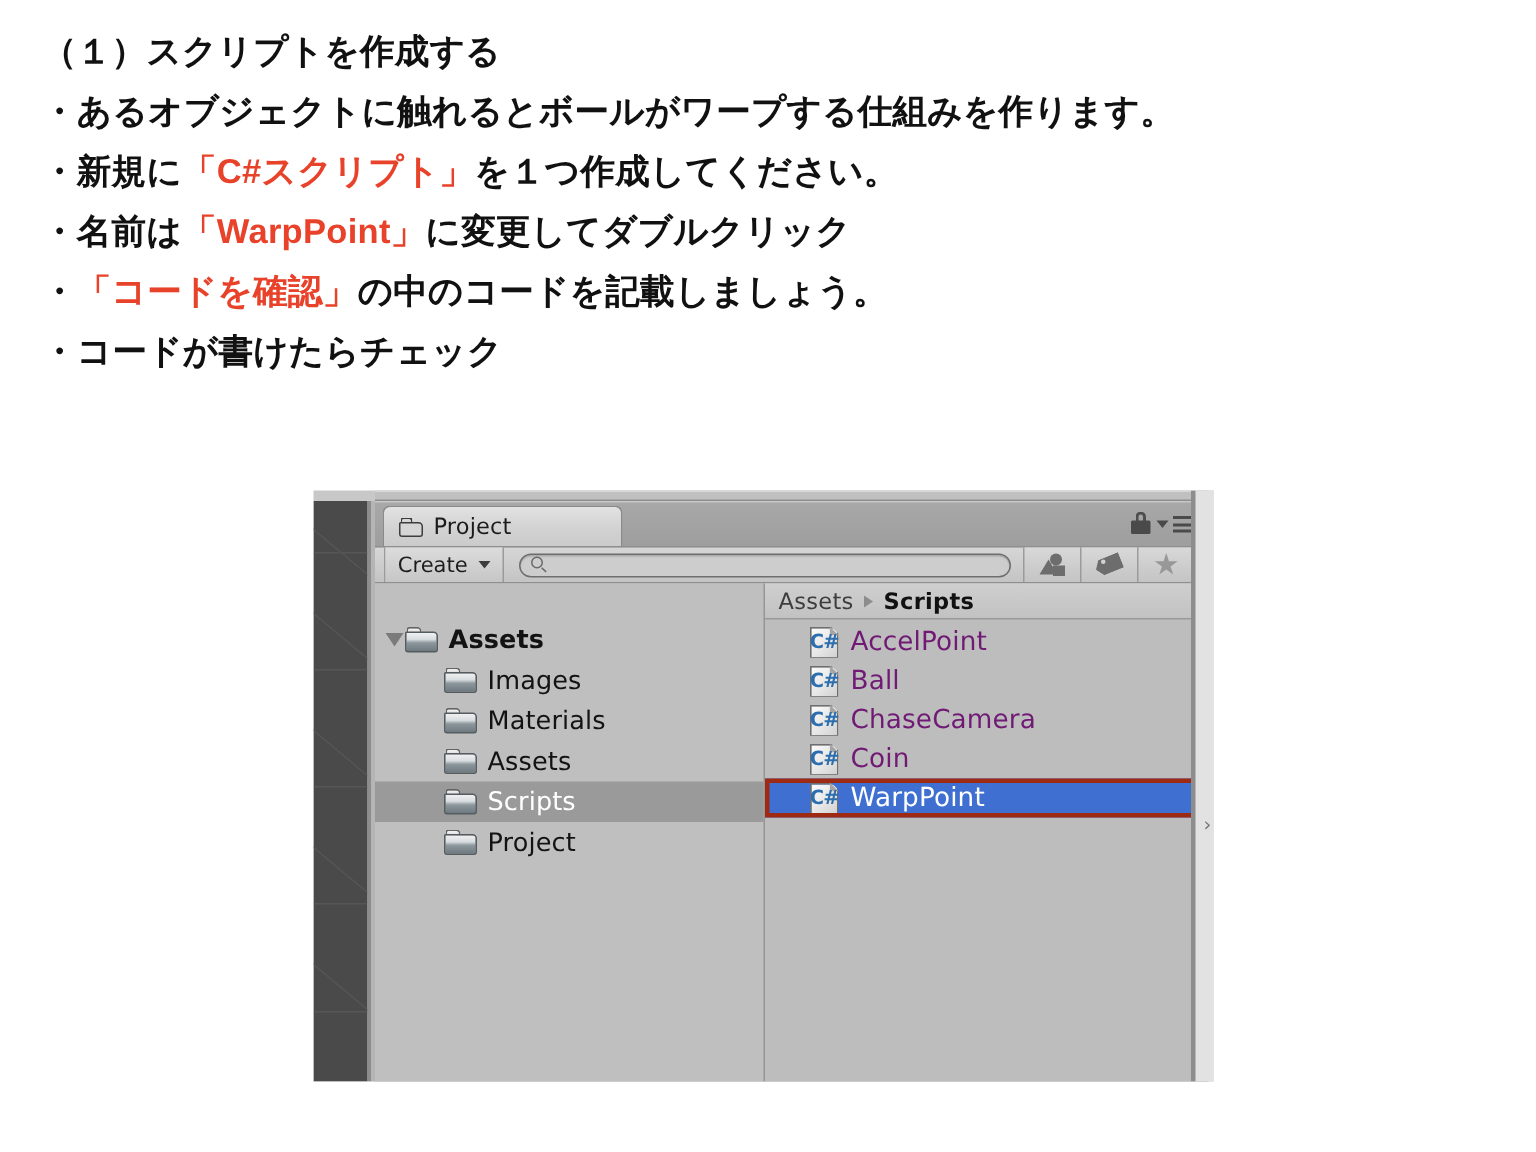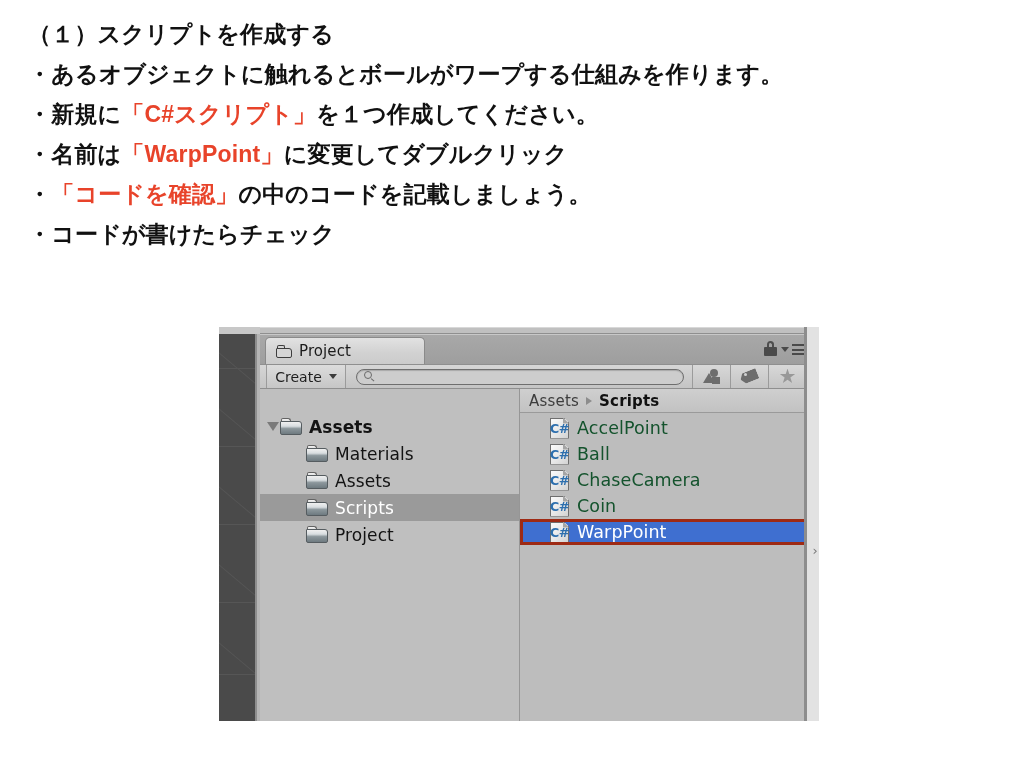--- a/index.html
+++ b/index.html
@@ -34,21 +34,21 @@
     font-weight: bold;
     white-space: nowrap;
     letter-spacing: 0.2px;
   }
   .text-line .red { color: #e8432a; }
   .text-line .blk { color: #111111; }
 
   
   #shot {
     position: absolute;
-    left: 219px;
+    left: 209px;
     top: 327px;
     width: 600px;
     height: 394px;
     background: #c8c8c8;
     overflow: hidden;
     box-sizing: border-box;
   }
 
   
   .scene-sliver {
@@ -373,21 +373,21 @@
   .filelist { padding-top: 2px; }
   .file-row {
     display: flex; align-items: center;
     height: 26px;
     padding-left: 30px;
     gap: 8px;
     font-family: "DejaVu Sans", sans-serif;
     position: relative;
   }
   .file-row .fname {
-    font-size: 17.5px; color: #14532d; letter-spacing: 0.1px;
+    font-size: 17.5px; color: #701a75; letter-spacing: 0.1px;
   }
   .file-row.sel { background: #3f6fd0; }
   .file-row.sel .fname { color: #ffffff; }
   .sel-outline {
     position: absolute;
     left: 0px; top: 0px; right: 5px; bottom: 0px;
     border: 3px solid #9e2a14;
     box-sizing: border-box;
     pointer-events: none;
   }
@@ -538,20 +538,30 @@
                 <span class="rlabel">Assets</span>
               </span>
             </div>
             <div class="tree-row">
               <span class="tw-caret empty"></span>
               <span class="indent-1" style="display: flex; align-items: center;">
                 <span class="folder-ico">
                   <span class="tabx"></span>
                   <span class="bodyx"></span>
                 </span>
+                <span class="rlabel">Images</span>
+              </span>
+            </div>
+            <div class="tree-row">
+              <span class="tw-caret empty"></span>
+              <span class="indent-1" style="display: flex; align-items: center;">
+                <span class="folder-ico">
+                  <span class="tabx"></span>
+                  <span class="bodyx"></span>
+                </span>
                 <span class="rlabel">Materials</span>
               </span>
             </div>
             <div class="tree-row">
               <span class="tw-caret empty"></span>
               <span class="indent-1" style="display: flex; align-items: center;">
                 <span class="folder-ico">
                   <span class="tabx"></span>
                   <span class="bodyx"></span>
                 </span>

